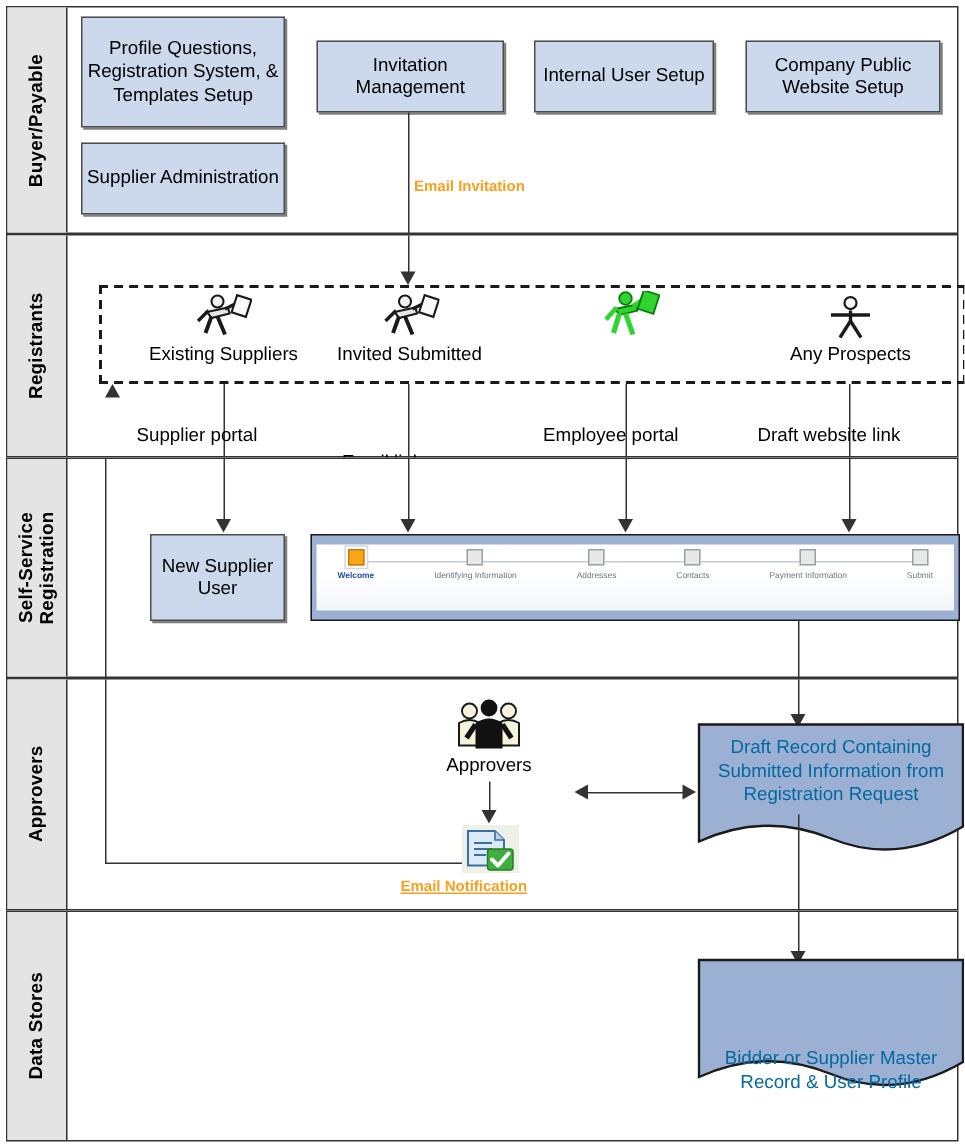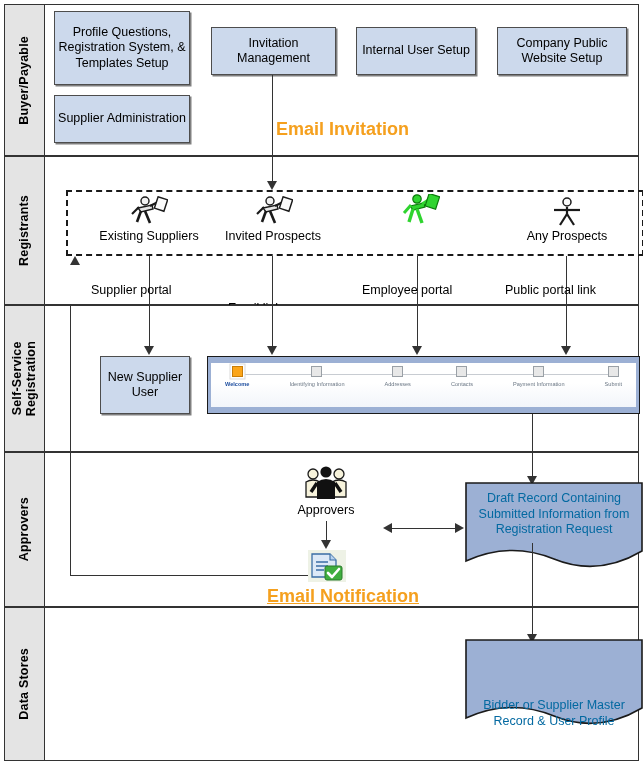--- a/index.html
+++ b/index.html
@@ -60,21 +60,21 @@
     white-space:nowrap;
   }
   .flowlabel{
     position:absolute;
     font-size:12.5px;
     color:#000;
     white-space:nowrap;
   }
   .orange{
     position:absolute;
-    font-size:18px;
+    font-size:10px;
     font-weight:bold;
     color:#F5A01E;
     white-space:nowrap;
   }
   
   .dashgroup{
     position:absolute;
     border:2px dashed #1a1a1a;
     box-sizing:border-box;
   }
@@ -223,21 +223,21 @@
         <svg width="40" height="30" viewBox="0 0 40 30">
           <circle cx="17" cy="5" r="4" fill="#f2f2f2" stroke="#1a1a1a" stroke-width="1.4"></circle>
           <path d="M10 12 L24 9 L25 13 L13 16 Z" fill="#e6e6e6" stroke="#1a1a1a" stroke-width="1.4"></path>
           <path d="M13 15 L9 26" stroke="#1a1a1a" stroke-width="2.6" fill="none"></path>
           <path d="M17 15 L22 27" stroke="#1a1a1a" stroke-width="2.6" fill="none"></path>
           <path d="M11 11 L4 18" stroke="#1a1a1a" stroke-width="2.2" fill="none"></path>
           <path d="M22 10 L30 6" stroke="#1a1a1a" stroke-width="2.2" fill="none"></path>
           <rect x="28" y="2" width="10" height="12" fill="#fafafa" stroke="#1a1a1a" stroke-width="1.4" transform="rotate(18 33 8)"></rect>
         </svg>
       </div>
-      <div class="actor" style="left:148px;top:72px;width:160px;">Invited Prospects</div>
+      <div class="actor" style="left:148px;top:72px;width:160px;">Invited Submitted</div>
 
       <div class="icon" style="left:355px;top:37px;width:40px;height:32px;">
         <svg width="40" height="32" viewBox="0 0 40 32">
           <circle cx="17" cy="5" r="4.2" fill="#2fd42f" stroke="#0a7a0a" stroke-width="1.2"></circle>
           <path d="M10 12 L24 9 L25 13 L13 16 Z" fill="#2fd42f" stroke="#0a7a0a" stroke-width="1.2"></path>
           <path d="M13 15 L9 28" stroke="#2fd42f" stroke-width="3.4" fill="none"></path>
           <path d="M17 15 L22 29" stroke="#2fd42f" stroke-width="3.4" fill="none"></path>
           <path d="M11 11 L4 19" stroke="#2fd42f" stroke-width="3" fill="none"></path>
           <path d="M22 10 L30 5" stroke="#2fd42f" stroke-width="3" fill="none"></path>
           <rect x="27" y="1" width="11" height="13" fill="#2fd42f" stroke="#0a7a0a" stroke-width="1.2" transform="rotate(18 33 7)"></rect>
@@ -258,21 +258,21 @@
       <div class="vline" style="left:104px;top:99px;height:50px;"></div>
       <div class="flowlabel" style="left:46px;top:126px;">Supplier portal</div>
 
       <div class="vline" style="left:227px;top:99px;height:50px;"></div>
       <div class="flowlabel" style="left:183px;top:144px;text-align:center;">Email link</div>
 
       <div class="vline" style="left:372px;top:99px;height:50px;"></div>
       <div class="flowlabel" style="left:317px;top:126px;">Employee portal</div>
 
       <div class="vline" style="left:521px;top:99px;height:50px;"></div>
-      <div class="flowlabel" style="left:460px;top:126px;">Public portal link</div>
+      <div class="flowlabel" style="left:460px;top:126px;">Draft website link</div>
 
       <div class="arrowup" style="left:25px;top:99px;"></div>
     </div>
   </div>
 
   <div class="lane" style="top:305px;height:147px;">
     <div class="lane-label">
       <span style="white-space:pre-line;">Self-Service
 Registration</span>
     </div>

